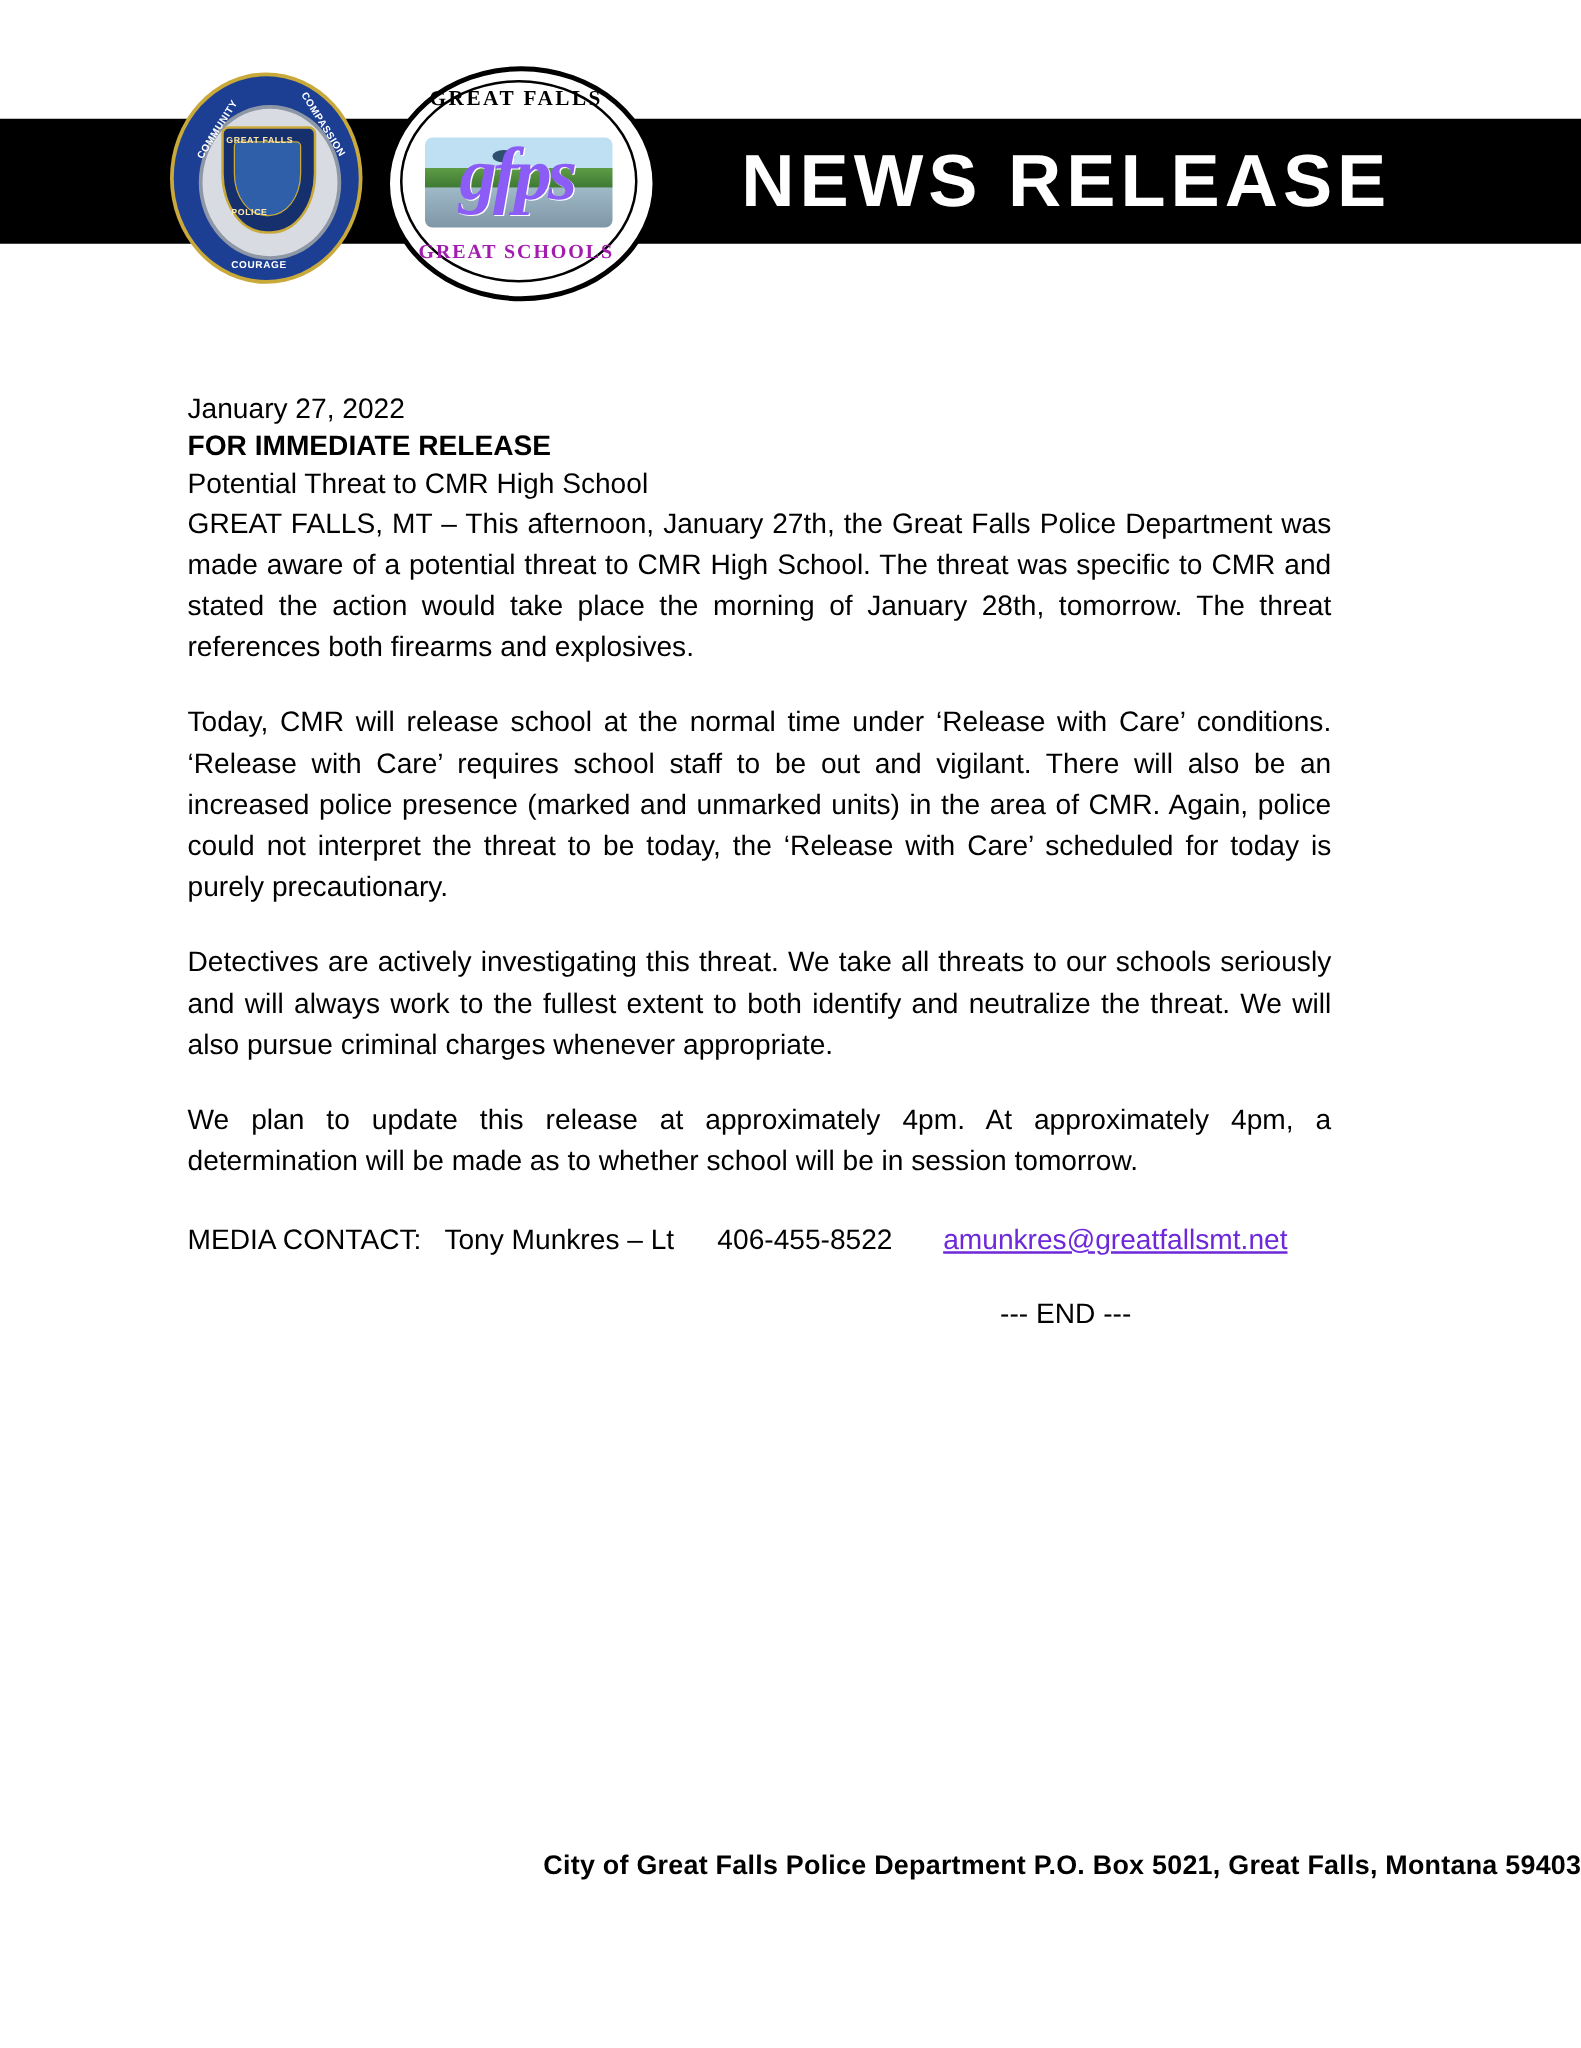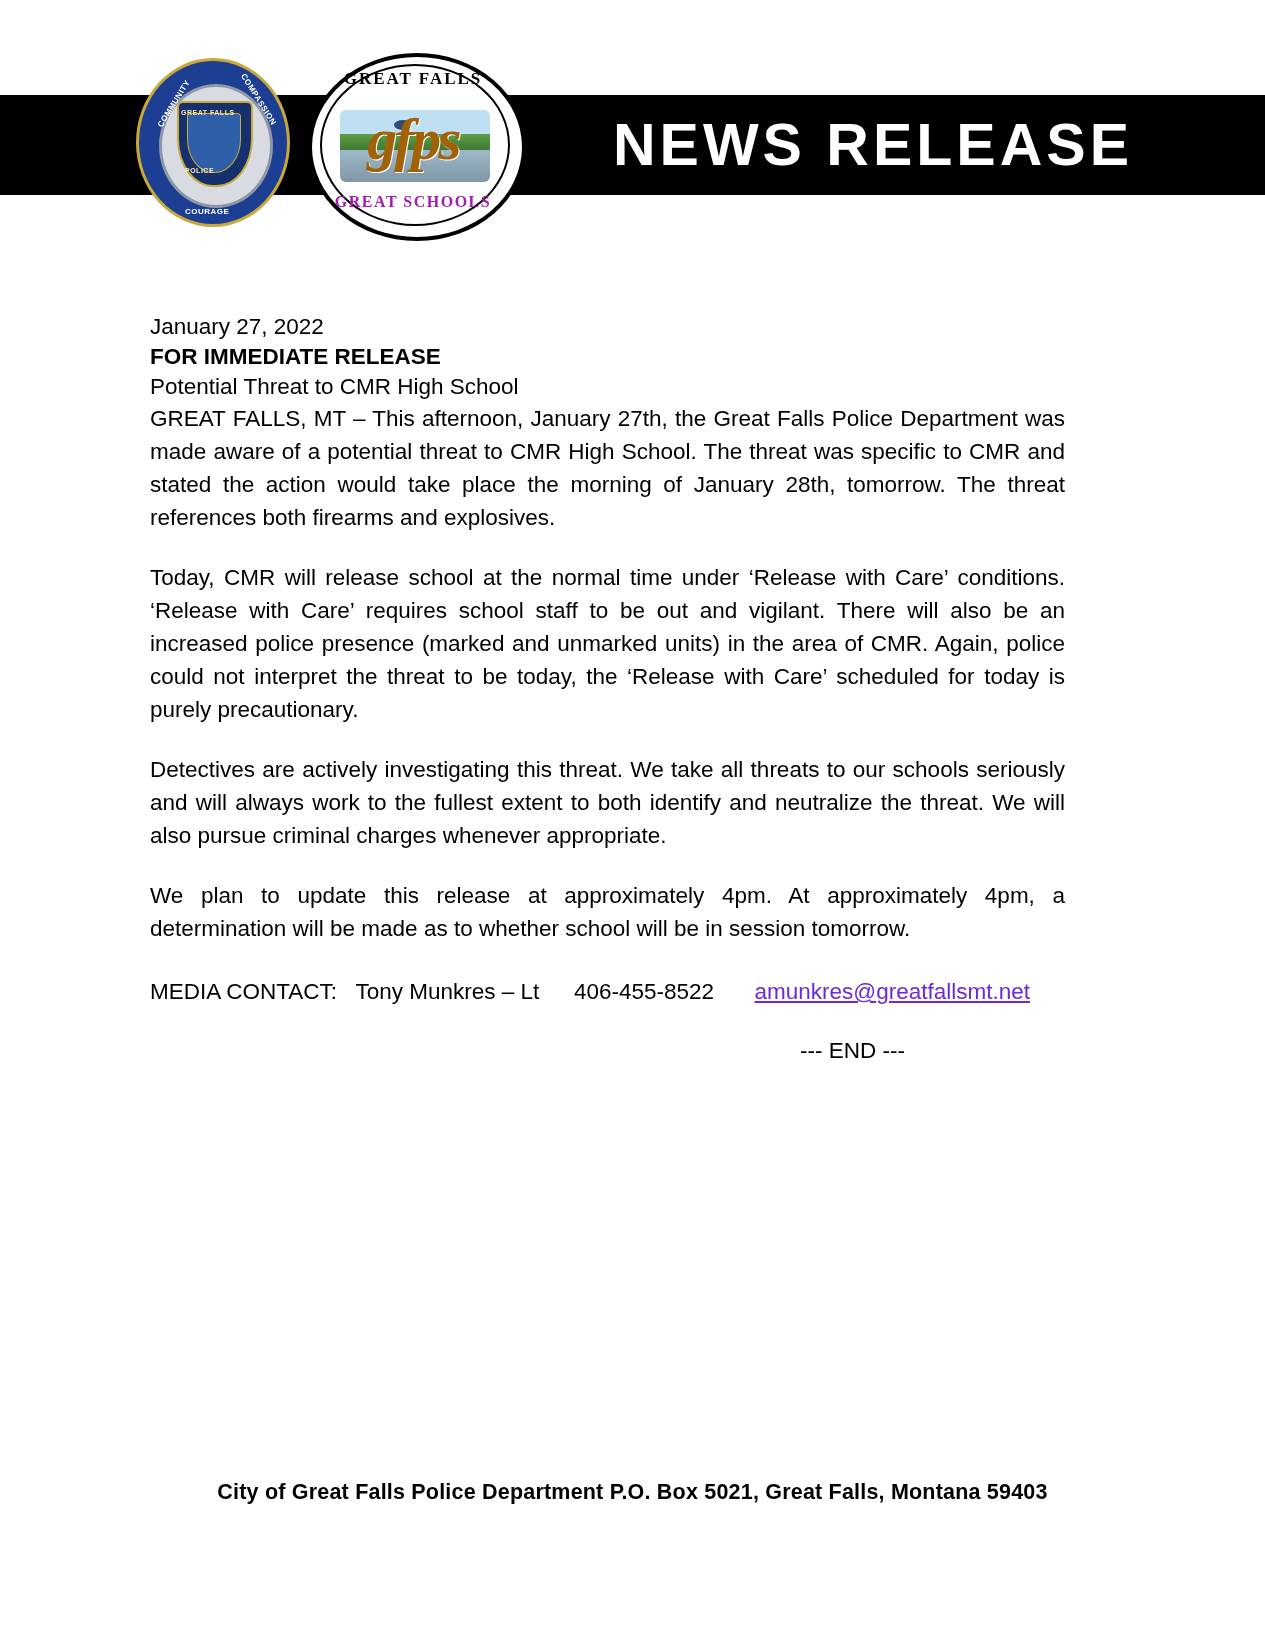--- a/index.html
+++ b/index.html
@@ -21,21 +21,21 @@
     position: absolute;
     top: 95px;
     left: 0;
     width: 1265px;
     height: 100px;
     background: #000000;
   }
   .header-title {
     position: absolute;
     top: 95px;
-    left: 593px;
+    left: 573px;
     width: 560px;
     height: 100px;
     display: flex;
     align-items: center;
     justify-content: center;
     color: #ffffff;
     font-family: "Liberation Sans", sans-serif;
     font-weight: bold;
     font-size: 59px;
     letter-spacing: 4px;
@@ -136,21 +136,21 @@
   }
   .gfps-logo .gfps-text {
     position: absolute;
     left: 0; top: 52px;
     width: 210px;
     text-align: center;
     font-family: "Liberation Serif", serif;
     font-weight: bold;
     font-style: italic;
     font-size: 60px;
-    color: #a16207;
+    color: #8b5cf6;
     text-shadow: 1px 1px 0 #ffffff;
     letter-spacing: -3px;
   }
   .gfps-logo .arc-top {
     position: absolute;
     left: 0; top: 16px;
     width: 210px;
     text-align: center;
     font-family: "Liberation Serif", serif;
     font-weight: bold;
@@ -212,21 +212,21 @@
     font-size: 22.5px;
     padding-right: 160px;
   }
 
   
   .footer {
     position: absolute;
     left: 0;
     top: 1480px;
     width: 1265px;
-    text-align: center;
+    text-align: right;
     font-size: 21.5px;
     font-weight: bold;
     font-family: "Liberation Sans", sans-serif;
     letter-spacing: 0.2px;
   }
 </style>
 </head>
 <body>
 
 <div class="header-banner"></div>

